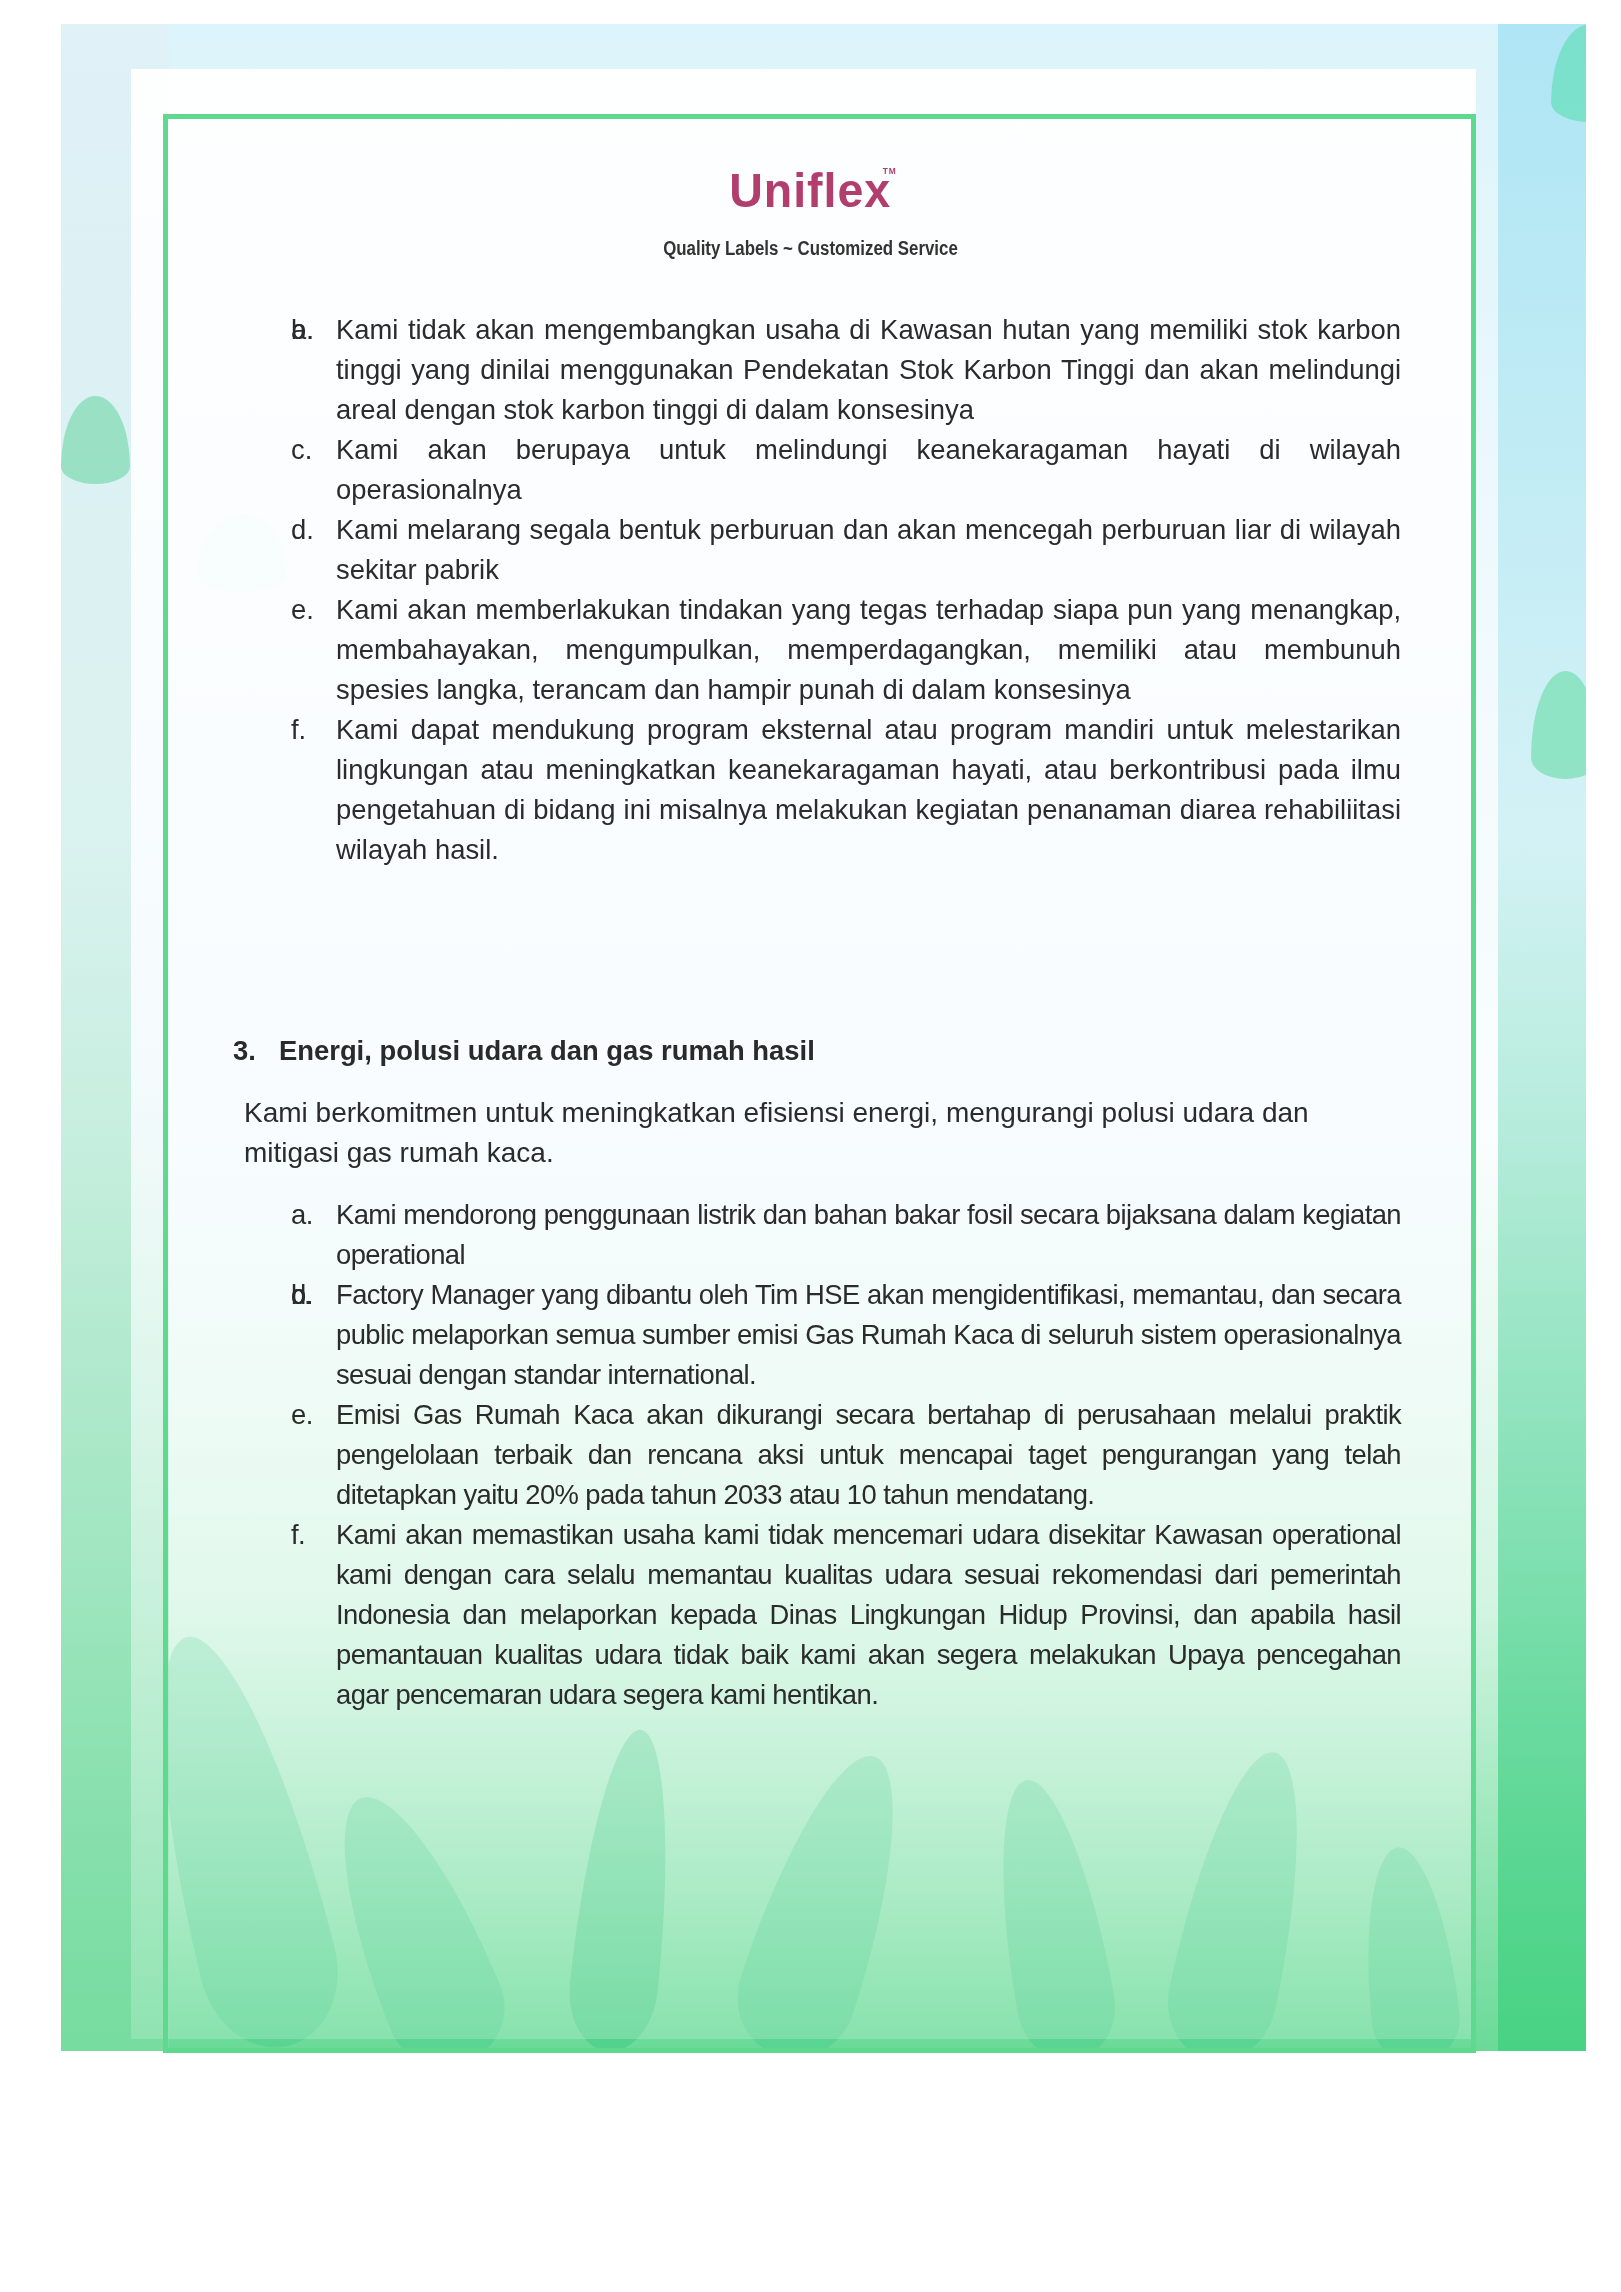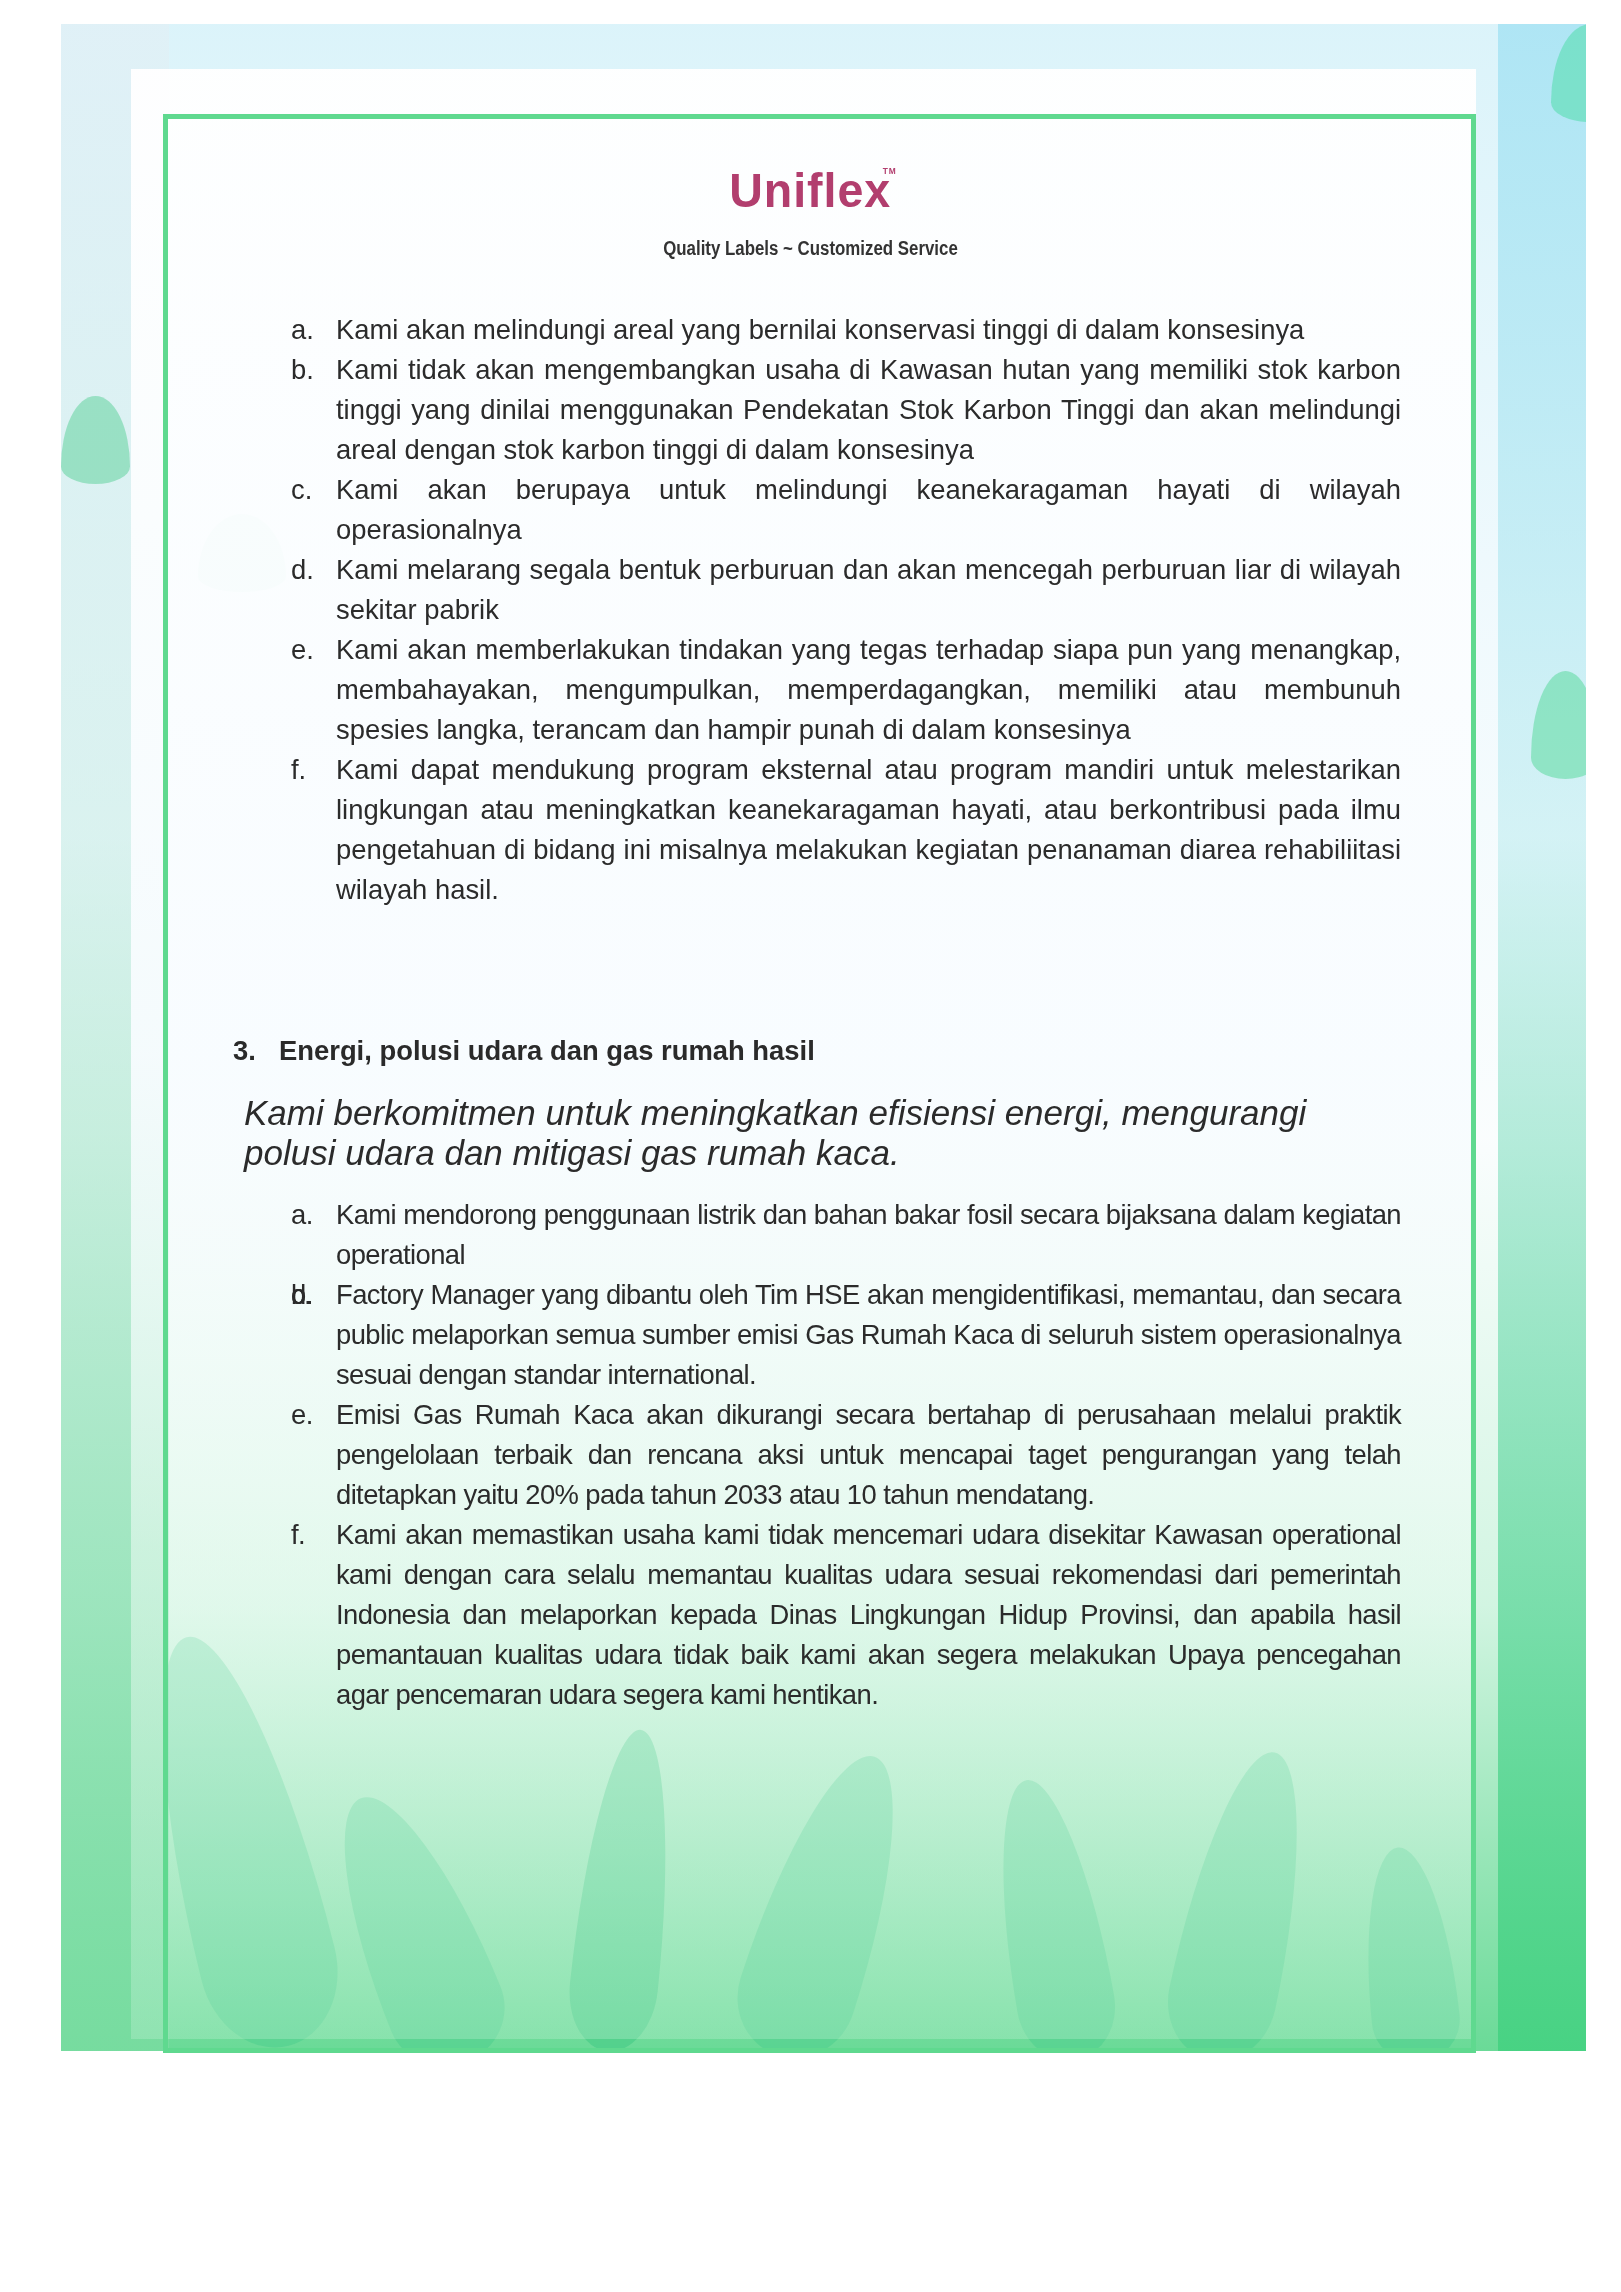--- a/index.html
+++ b/index.html
@@ -65,21 +65,21 @@
     }
     .sec1 { top: 310px; }
     .sec1 ol.items li { padding-left: 101px; }
     .section-heading {
       position: absolute; left: 233px; top: 1035px;
       font-size: 27.4px; font-weight: bold; color: #2a2a2a;
     }
     .section-heading .num { display: inline-block; width: 46px; }
     .intro {
       position: absolute; left: 244px; top: 1093px; width: 1157px;
-      font-size: 35px; line-height: 40px; font-style: italic;
+      font-size: 28px; line-height: 40px;
     }
     .sec3 { top: 1195px; }
     .sec3 ol.items li { letter-spacing: -0.6px; }
   </style>
 </head>
 <body>
 
 <div class="bg-sheet">
   <div class="edge-left"></div>
   <div class="edge-right"></div>
@@ -101,21 +101,21 @@
 <div class="logo">
   <span class="brand">
     <span>Uniflex</span>
     <span class="tm">TM</span>
   </span>
 </div>
 <div class="tagline">Quality Labels ~ Customized Service</div>
 
 <div class="content sec1">
   <ol class="items">
-    <li><span class="marker">a.</span><span>Kami akan melindungi areal yang bernilai konservasi tinggi di dalam konsesinya</span></li>
+    <li><span class="marker">a.</span></li>
     <li><span class="marker">b.</span><span>Kami tidak akan mengembangkan usaha di Kawasan hutan yang memiliki stok karbon tinggi yang dinilai  menggunakan Pendekatan Stok Karbon Tinggi dan akan melindungi areal dengan stok karbon tinggi di dalam konsesinya</span></li>
     <li><span class="marker">c.</span><span>Kami akan berupaya untuk melindungi keanekaragaman hayati di wilayah operasionalnya</span></li>
     <li><span class="marker">d.</span><span>Kami melarang segala bentuk perburuan dan akan mencegah perburuan liar di wilayah sekitar pabrik</span></li>
     <li><span class="marker">e.</span><span>Kami akan memberlakukan tindakan yang tegas terhadap siapa pun yang menangkap, membahayakan, mengumpulkan, memperdagangkan, memiliki atau membunuh spesies langka, terancam dan hampir punah di dalam konsesinya</span></li>
     <li><span class="marker">f.</span><span>Kami dapat mendukung program eksternal atau program mandiri untuk melestarikan lingkungan atau meningkatkan keanekaragaman hayati, atau berkontribusi pada ilmu pengetahuan di bidang ini misalnya melakukan kegiatan penanaman diarea rehabiliitasi wilayah hasil.</span></li>
   </ol>
 </div>
 
 <div class="section-heading">
   <span class="num">3.</span><span>Energi, polusi udara dan gas rumah hasil</span>

